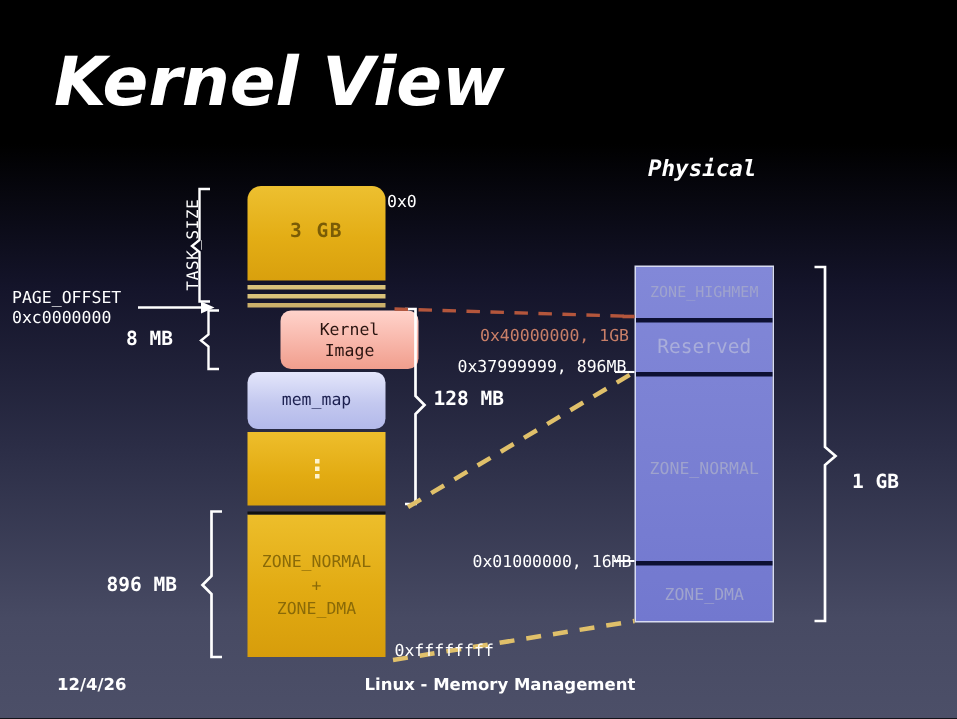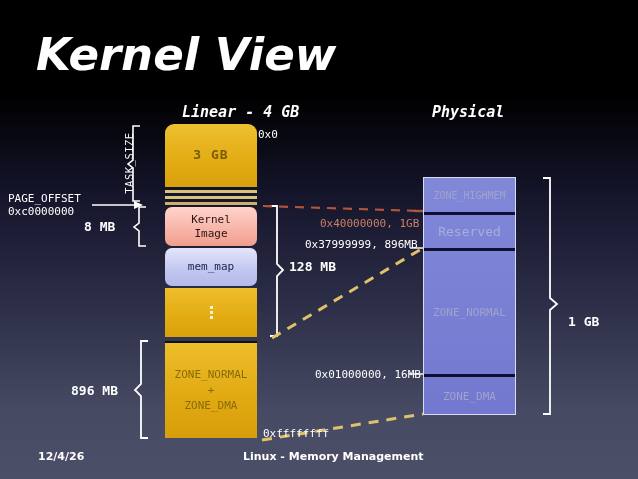--- a/index.html
+++ b/index.html
@@ -90,20 +90,21 @@
   #bar1 { top: 190px; }
   #bar2 { top: 196px; }
   #bar3 { top: 202px; background: #cbb06a; }
 
   #box-kernel {
     top: 207px; height: 39px;
     background: linear-gradient(to bottom, #ffd3cb 0%, #f7b3a6 60%, #f09e8d 100%);
     border-radius: 7px;
     color: #2a1410;
     font-size: 11px;
+    margin-left: 22px;
   }
   #box-memmap {
     top: 248px; height: 38px;
     background: linear-gradient(to bottom, #e4e6fb 0%, #c3c8ef 55%, #b3b9ea 100%);
     border-radius: 7px;
     color: #1c2050;
     font-size: 11px;
   }
   #box-gap {
     top: 288px; height: 49px;
@@ -176,21 +177,20 @@
   
   .addr-red { color: #c97f68; margin-top: 12px; }
 </style>
 </head>
 <body>
 
 <div id="slide">
 
   <div class="title">Kernel View</div>
 
-  <div class="col-head" id="head-linear">Linear - 4 GB</div>
   <div class="col-head" id="head-physical">Physical</div>
 
   <div class="box" id="box-3gb">
     <span>3 GB</span>
   </div>
 
   <div class="thinbar" id="bar1"></div>
   <div class="thinbar" id="bar2"></div>
   <div class="thinbar" id="bar3"></div>
 

